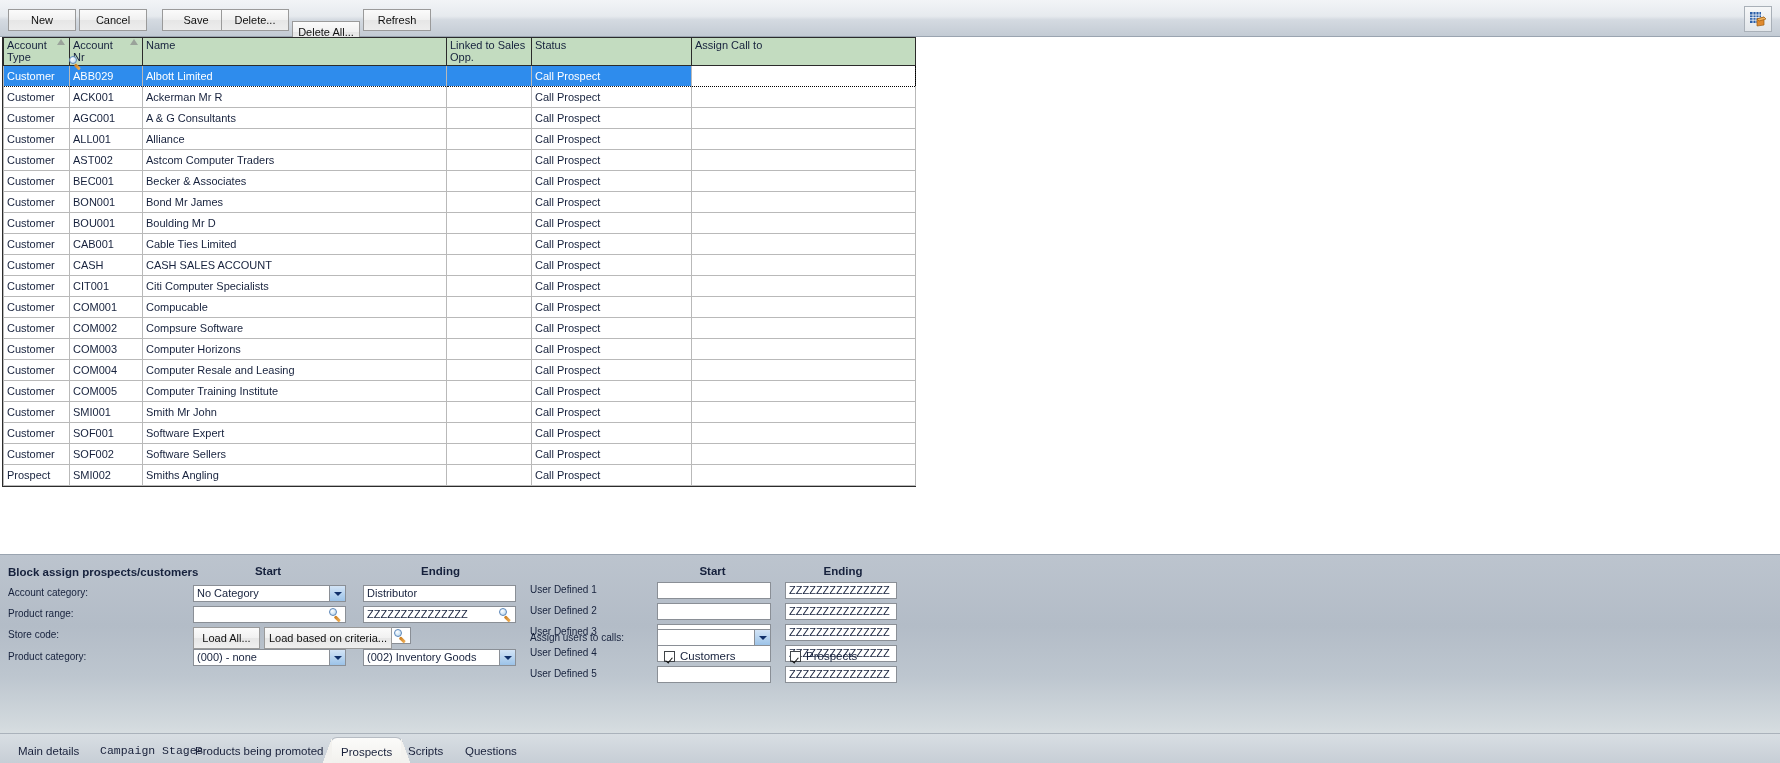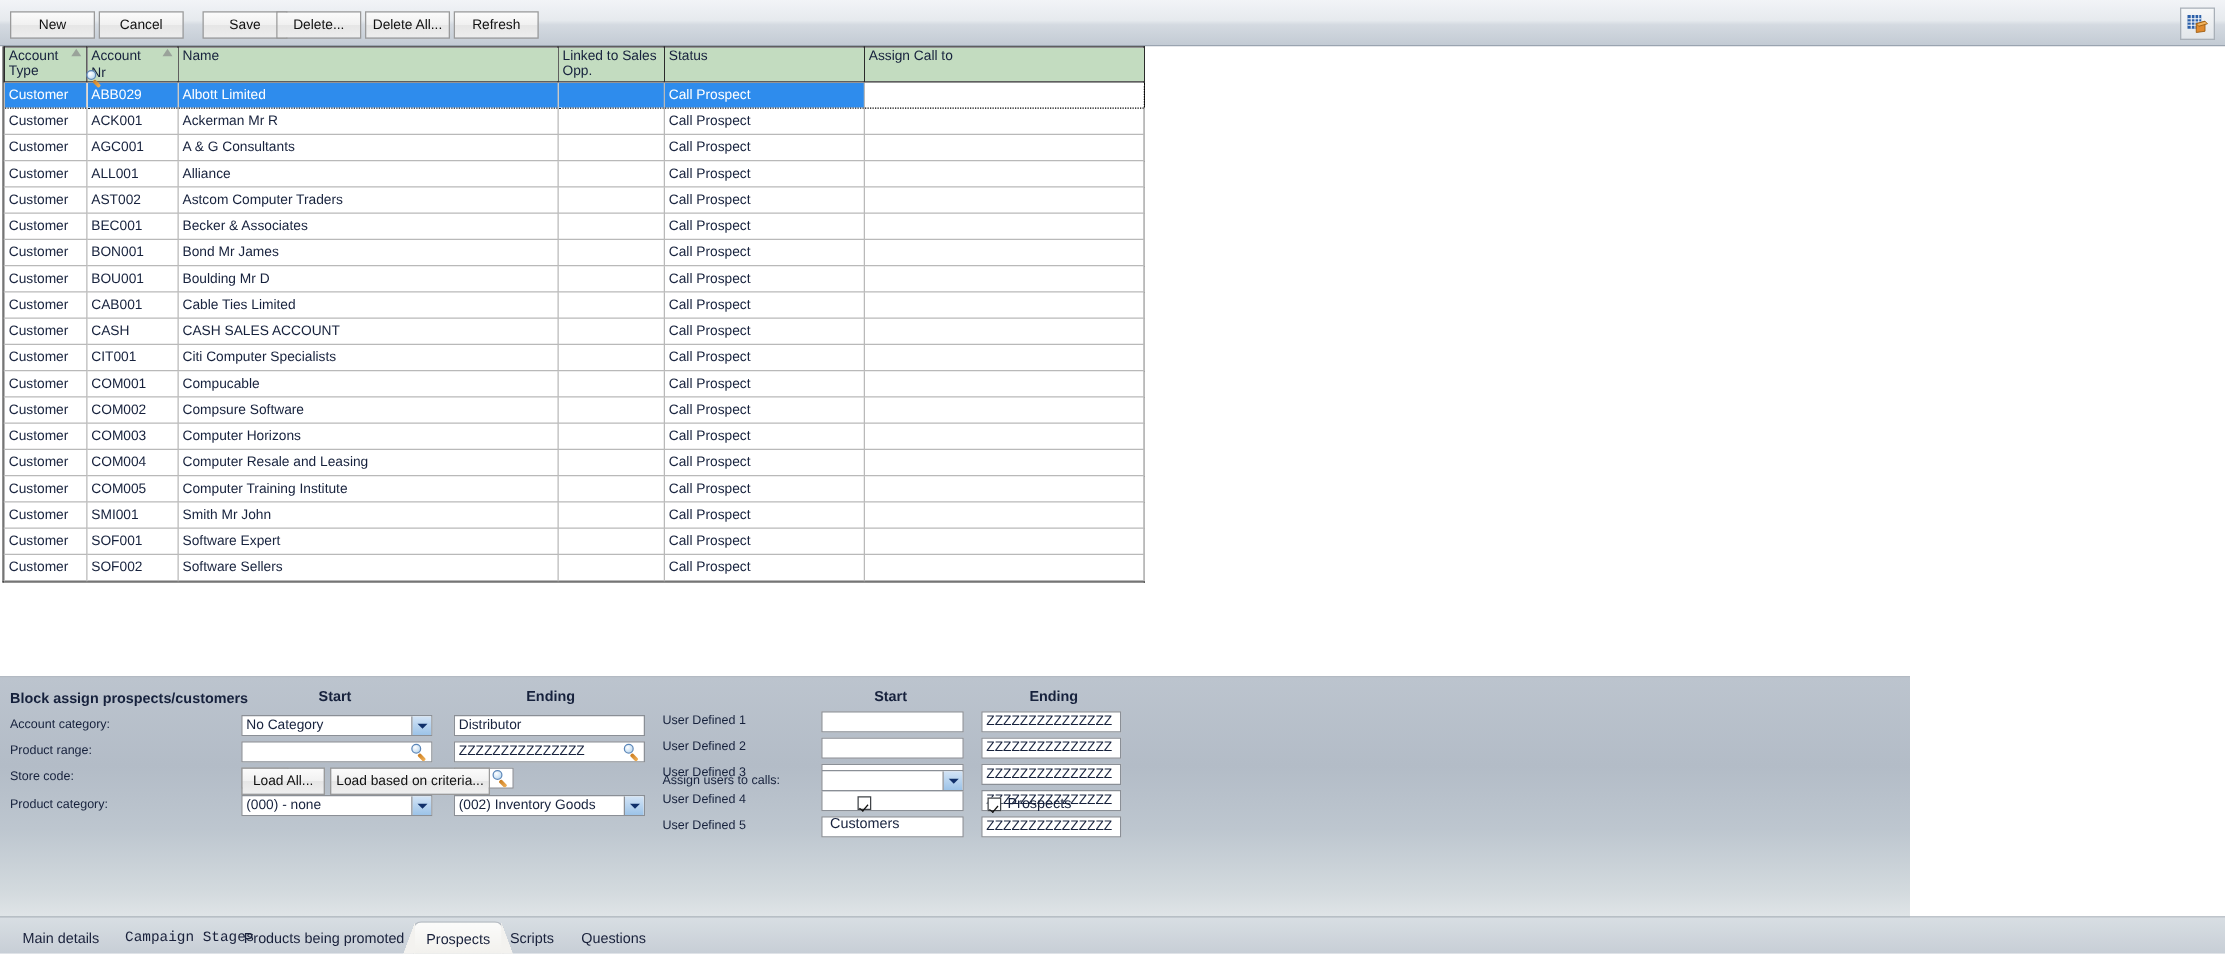--- a/index.html
+++ b/index.html
@@ -89,21 +89,21 @@
     box-sizing:border-box;
   }
   .mag .hndl{
     position:absolute;left:6px;top:7px;width:7px;height:2.6px;
     background:linear-gradient(to right,#c97c20,#f0b057);
     transform:rotate(45deg);transform-origin:0 50%;border-radius:1px;
   }
 
   
   .panel{
-    position:absolute;left:0;top:541px;width:1528px;height:203px;
+    position:absolute;left:0;top:554px;width:1780px;height:203px;
     background:linear-gradient(to bottom,#bcc4ce 0%,#b3bcc7 35%,#bdc6cf 60%,#d3dade 85%,#e6eaec 100%);
     border-top:1px solid #9aa4b0;
     box-sizing:border-box;
   }
   .panel-title{position:absolute;left:8px;top:11px;font-weight:bold;font-size:11.5px;}
   .colhdr{position:absolute;font-weight:bold;font-size:11.5px;text-align:center;}
   .flabel{position:absolute;font-size:10px;white-space:nowrap;}
 
   .txt{
     position:absolute;background:#ffffff;border:1px solid #8a8f96;
@@ -177,21 +177,21 @@
 <body>
 
 <div id="app">
 
   <div class="toolbar">
     <div id="tb-buttons">
         <div class="tb-btn" style="left: 8px; width: 66px;">New</div>
         <div class="tb-btn" style="left: 79px; width: 66px;">Cancel</div>
         <div class="tb-btn" style="left: 150px; width: 66px; margin-left: 12px;">Save</div>
         <div class="tb-btn" style="left: 221px; width: 66px;">Delete...</div>
-        <div class="tb-btn" style="left: 292px; width: 66px;">Delete All...</div>
+        <div class="tb-btn" style="left: 292px; width: 66px; margin-top: 12px;">Delete All...</div>
         <div class="tb-btn" style="left: 363px; width: 66px;">Refresh</div>
       </div>
     <div class="excel-btn">
       <svg width="18" height="16" viewBox="0 0 18 16">
         <rect x="1" y="1" width="11" height="11" fill="#2b5fa8"></rect>
         <g stroke="#ffffff" stroke-width="0.8">
           <line x1="1" y1="4" x2="12" y2="4"></line>
             <line x1="1" y1="6.6" x2="12" y2="6.6"></line>
           <line x1="1" y1="9.2" x2="12" y2="9.2"></line>
           <line x1="4" y1="1" x2="4" y2="12"></line>
@@ -373,20 +373,28 @@
             <td>SOF001</td>
             <td>Software Expert</td>
             <td></td>
             <td>Call Prospect</td>
             <td></td>
           </tr>
           <tr>
             <td>Customer</td>
             <td>SOF002</td>
             <td>Software Sellers</td>
+            <td></td>
+            <td>Call Prospect</td>
+            <td></td>
+          </tr>
+          <tr>
+            <td>Prospect</td>
+            <td>SMI002</td>
+            <td>Smiths Angling</td>
             <td></td>
             <td>Call Prospect</td>
             <td></td>
           </tr>
         </tbody>
     </table>
   </div>
 
   <div class="panel">
     <div class="panel-title">Block assign prospects/customers</div>
@@ -442,21 +450,21 @@
 
     <div class="flabel" style="left:530px;top:77px;">Assign users to calls:</div>
     <div class="combo" style="left:657px;top:74px;width:114px;">
       <span></span>
       <span class="arrow"></span>
     </div>
 
     <div class="pbtn" style="left:193px;top:72px;width:65px;">Load All...</div>
     <div class="pbtn" style="left:264px;top:72px;width:126px;">Load based on criteria...</div>
 
-    <div class="chk" style="left:664px;top:95px;flex-direction:column;">
+    <div class="chk" style="left:664px;top:95px;">
       <span class="chkbox"></span>
       <span>Customers</span>
     </div>
     <div class="chk" style="left:790px;top:95px;">
       <span class="chkbox"></span>
       <span>Prospects</span>
     </div>
   </div>
 
   <div class="tabbar">

